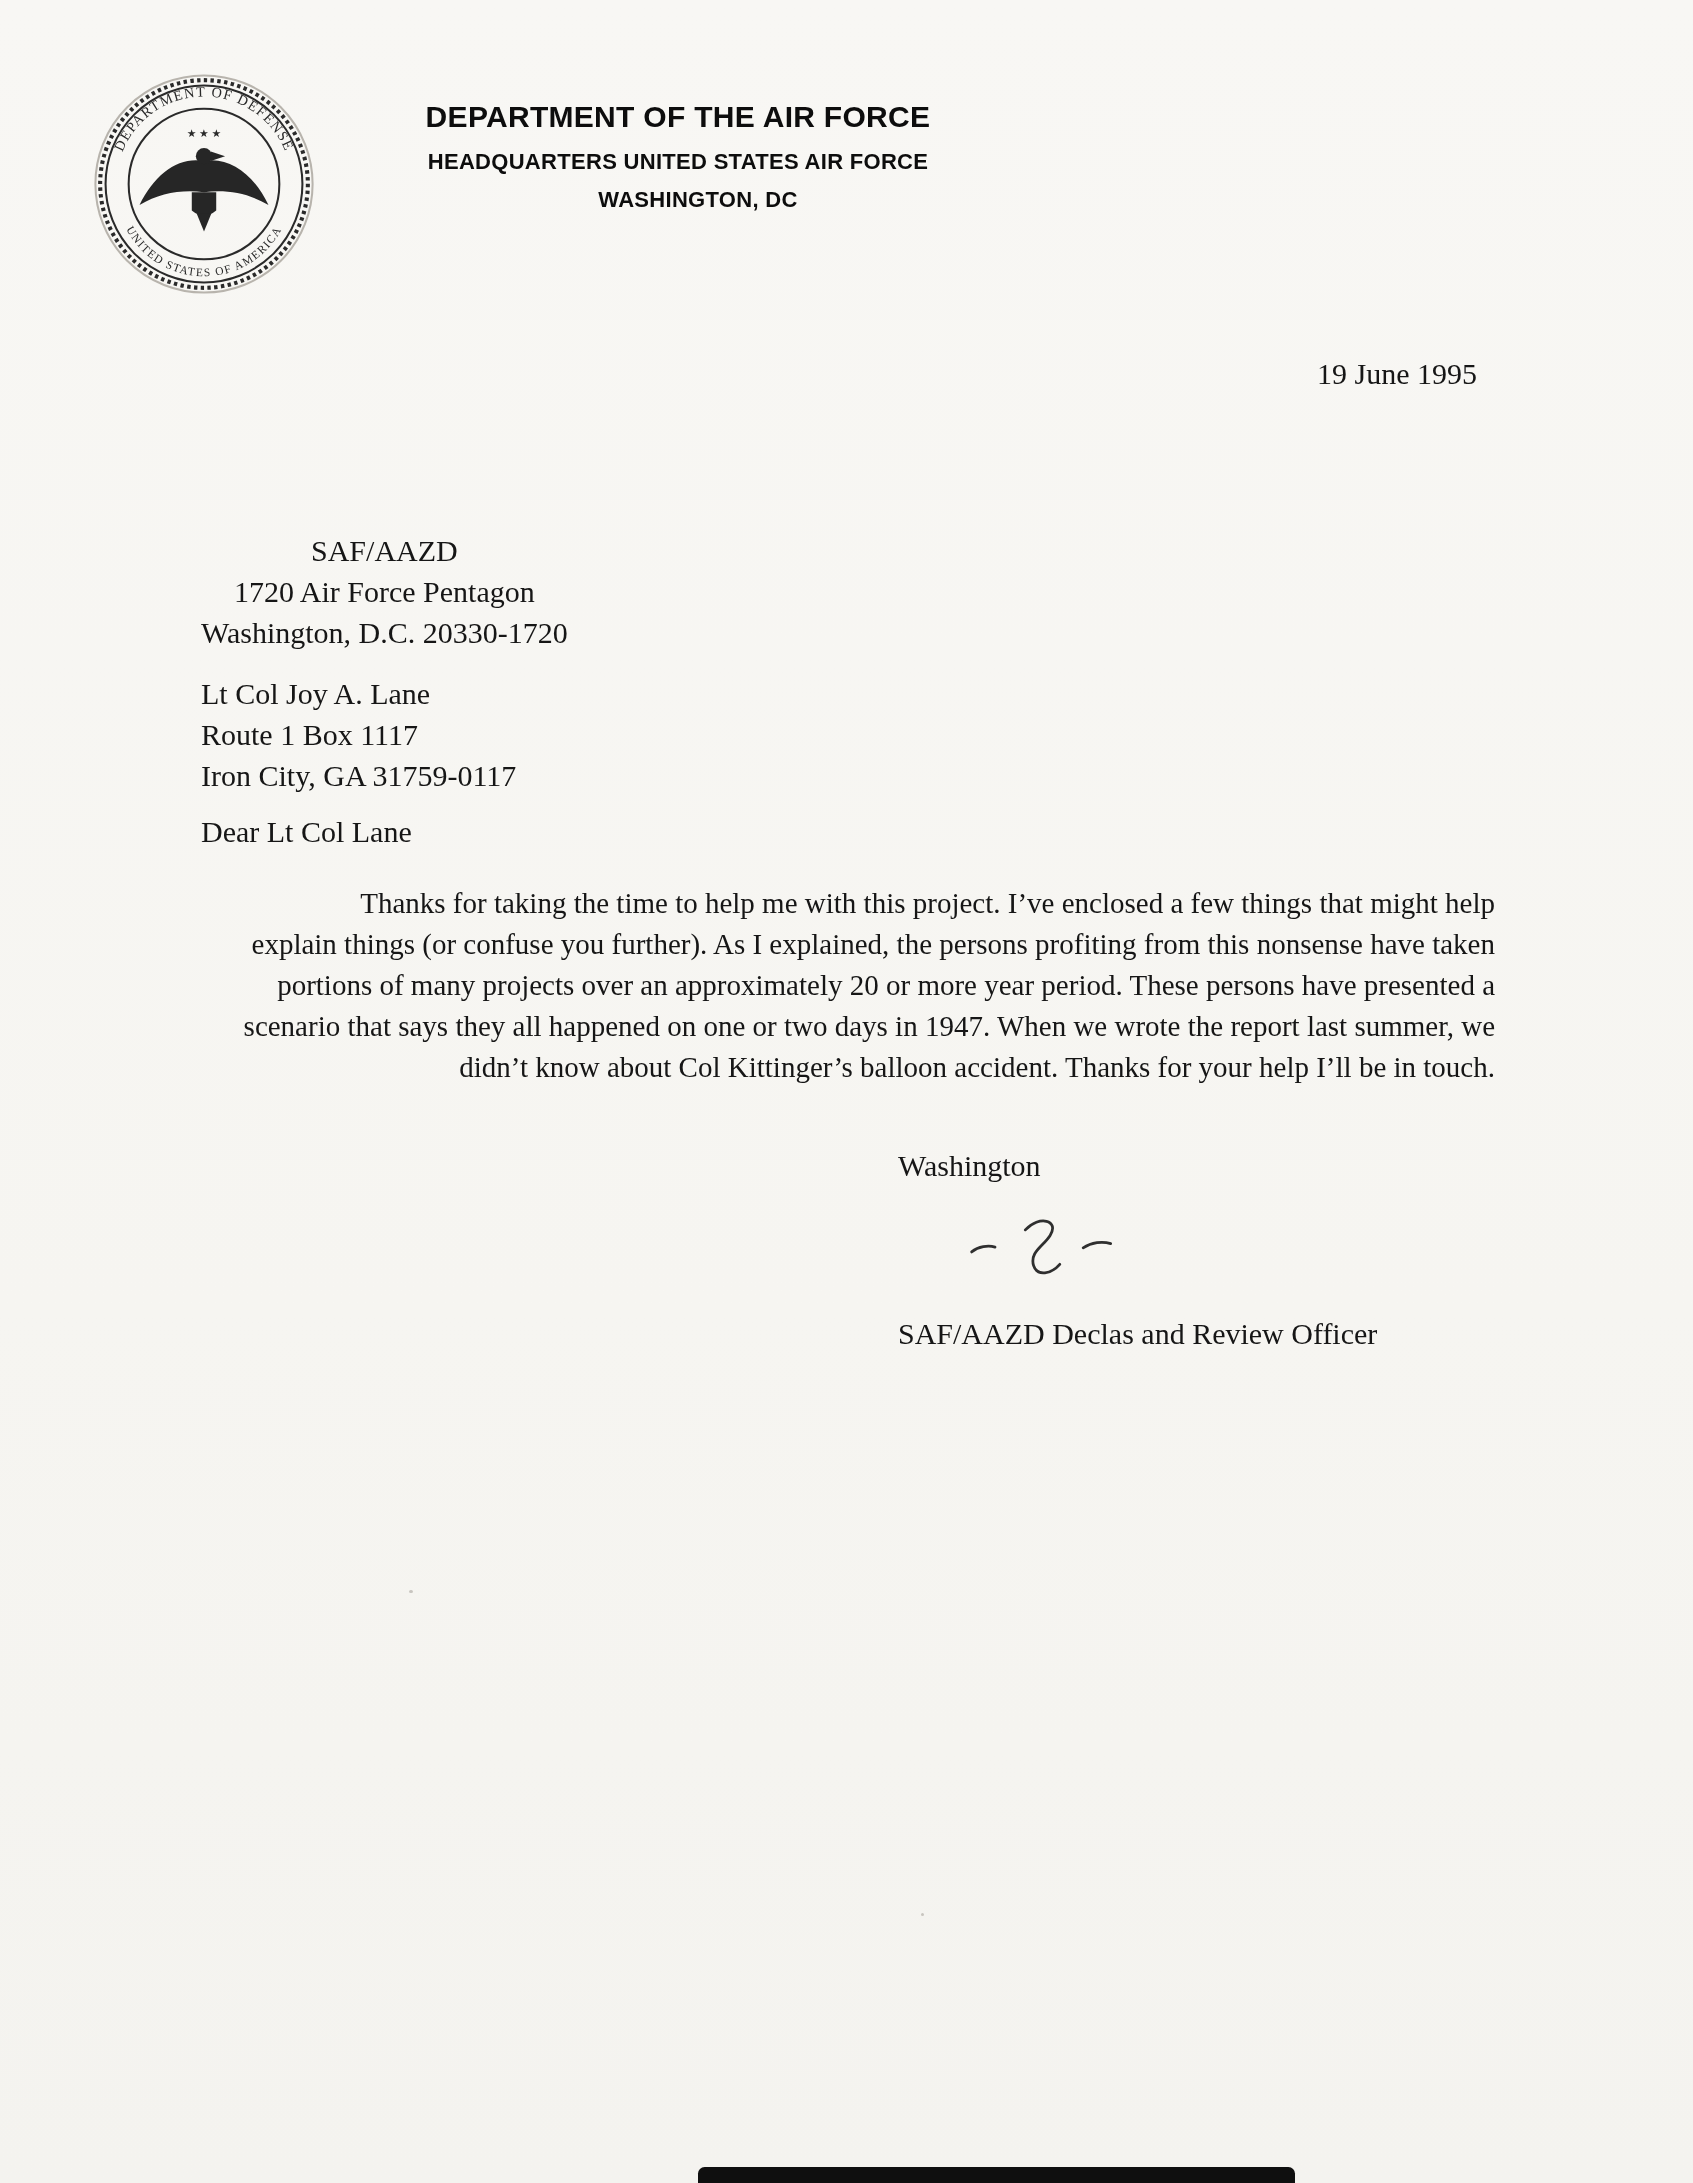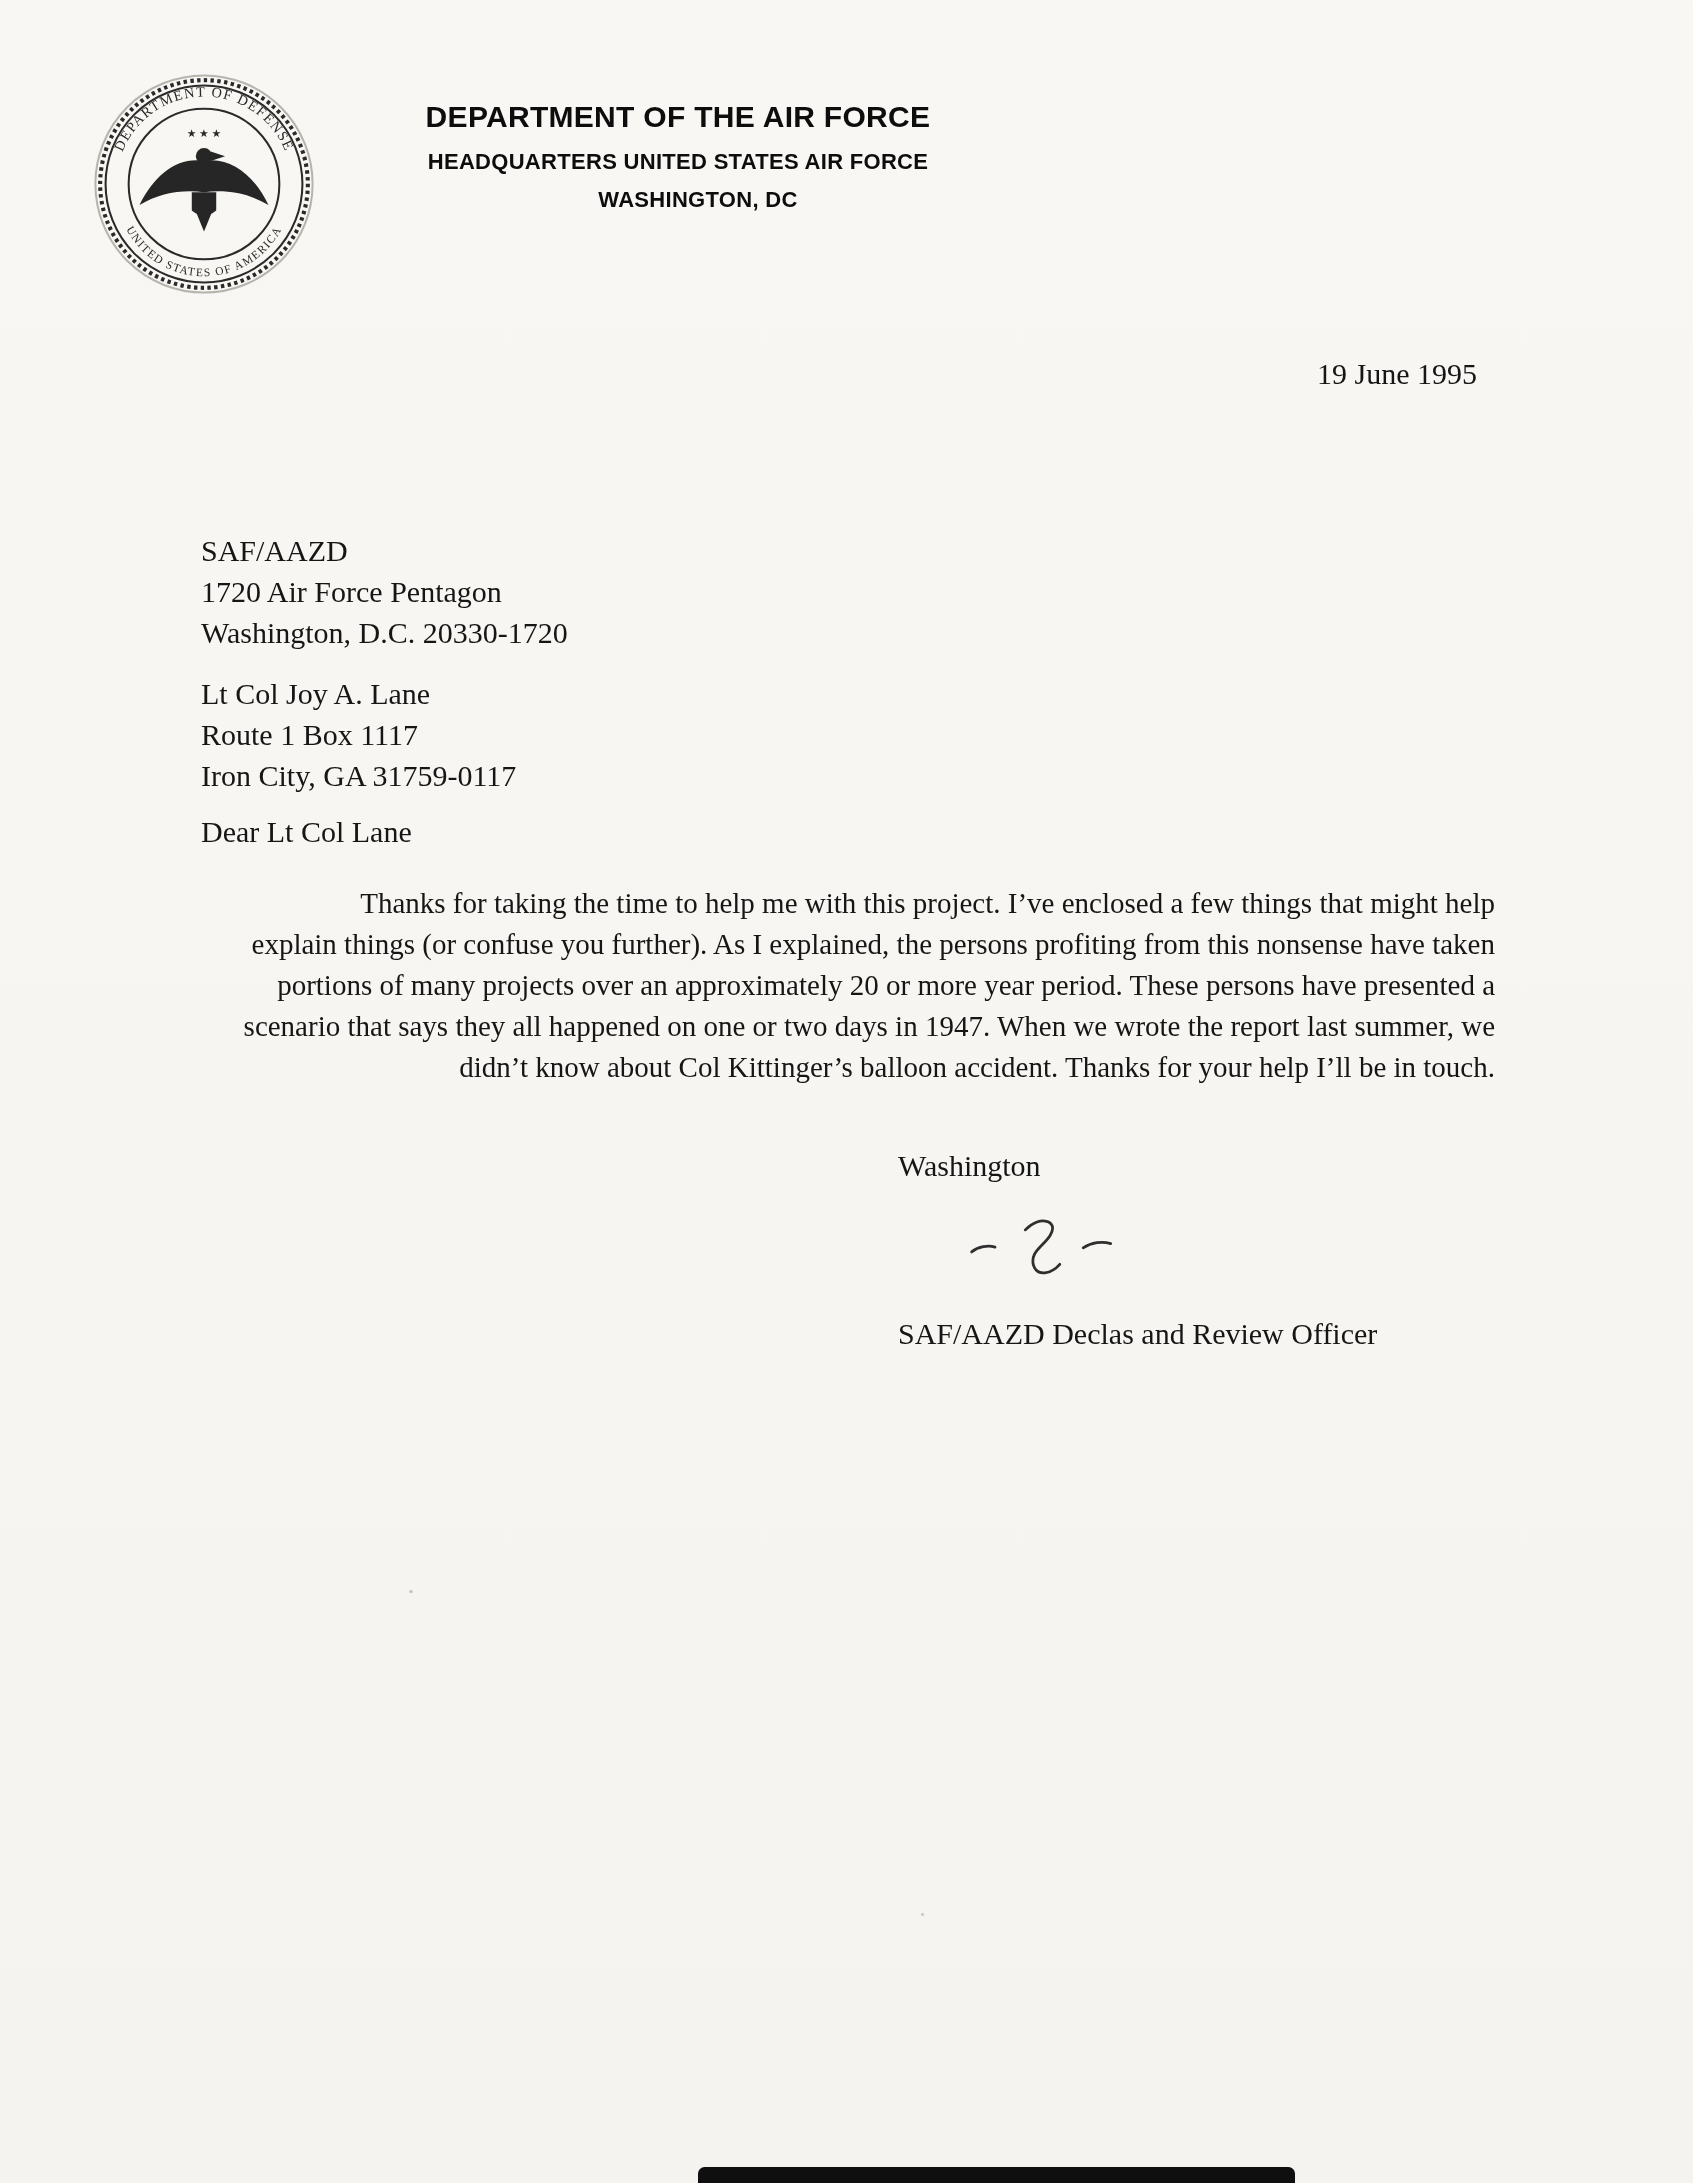--- a/index.html
+++ b/index.html
@@ -59,21 +59,21 @@
     top: 357px;
     font-size: 30px;
   }
 
   .address-block {
     position: absolute;
     left: 201px;
     font-size: 30px;
     line-height: 41px;
   }
-  .sender-block    { top: 530px; }
+  .sender-block    { top: 530px; text-align: center; }
   .recipient-block { top: 673px; }
 
   .salutation {
     position: absolute;
     left: 201px;
     top: 815px;
     font-size: 30px;
   }
 
   .body-paragraph {

